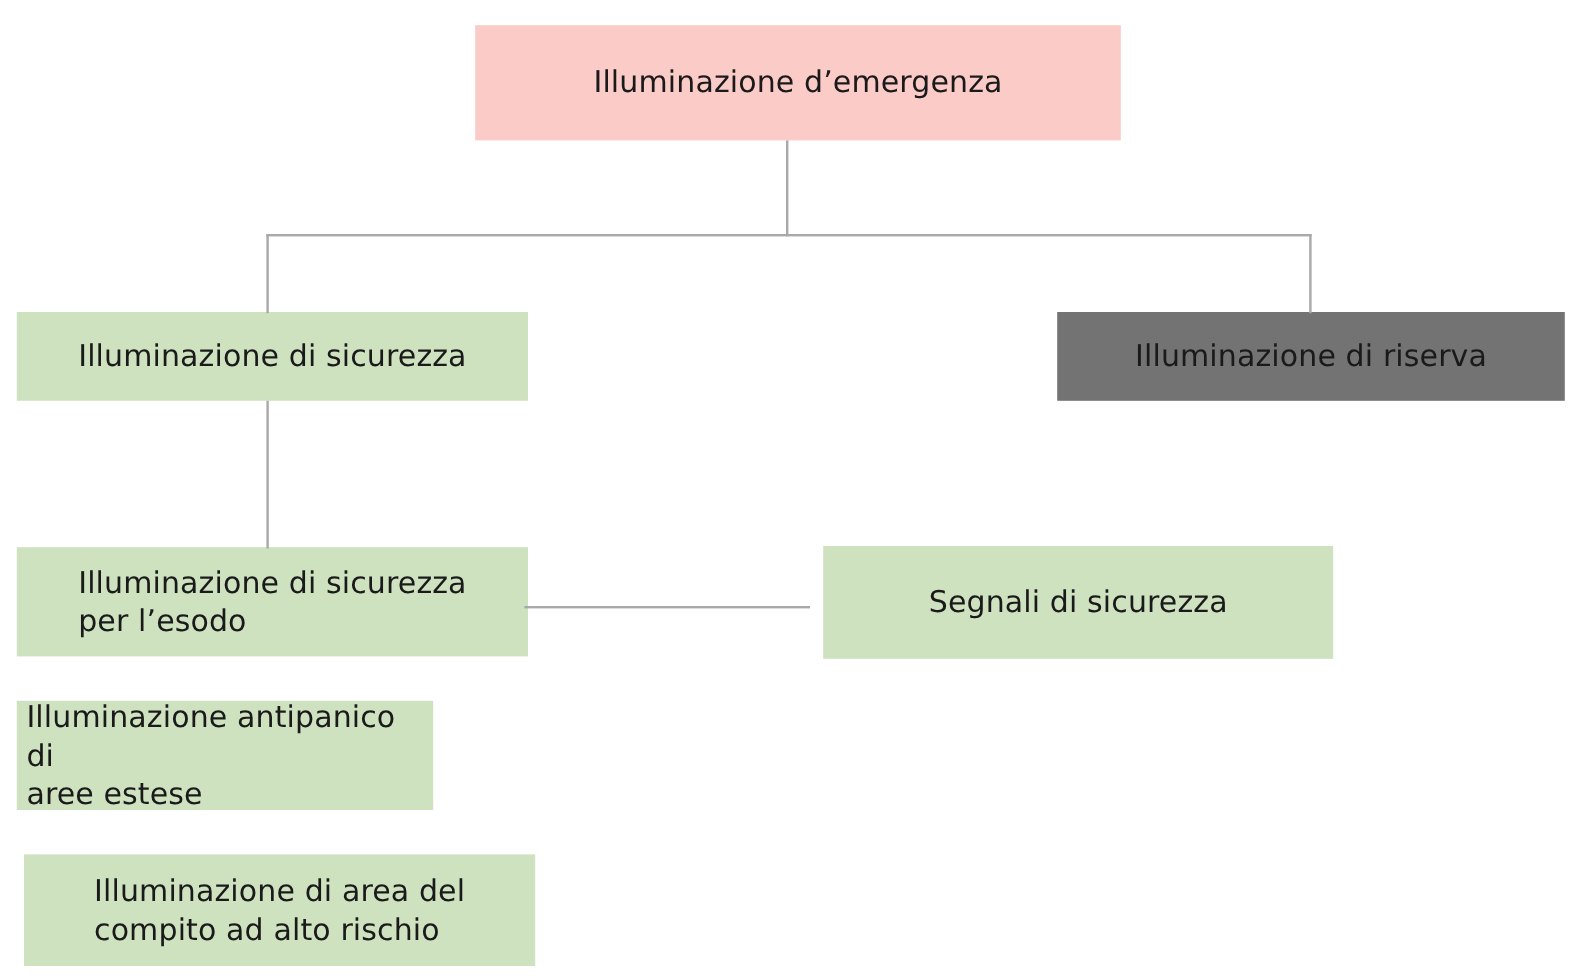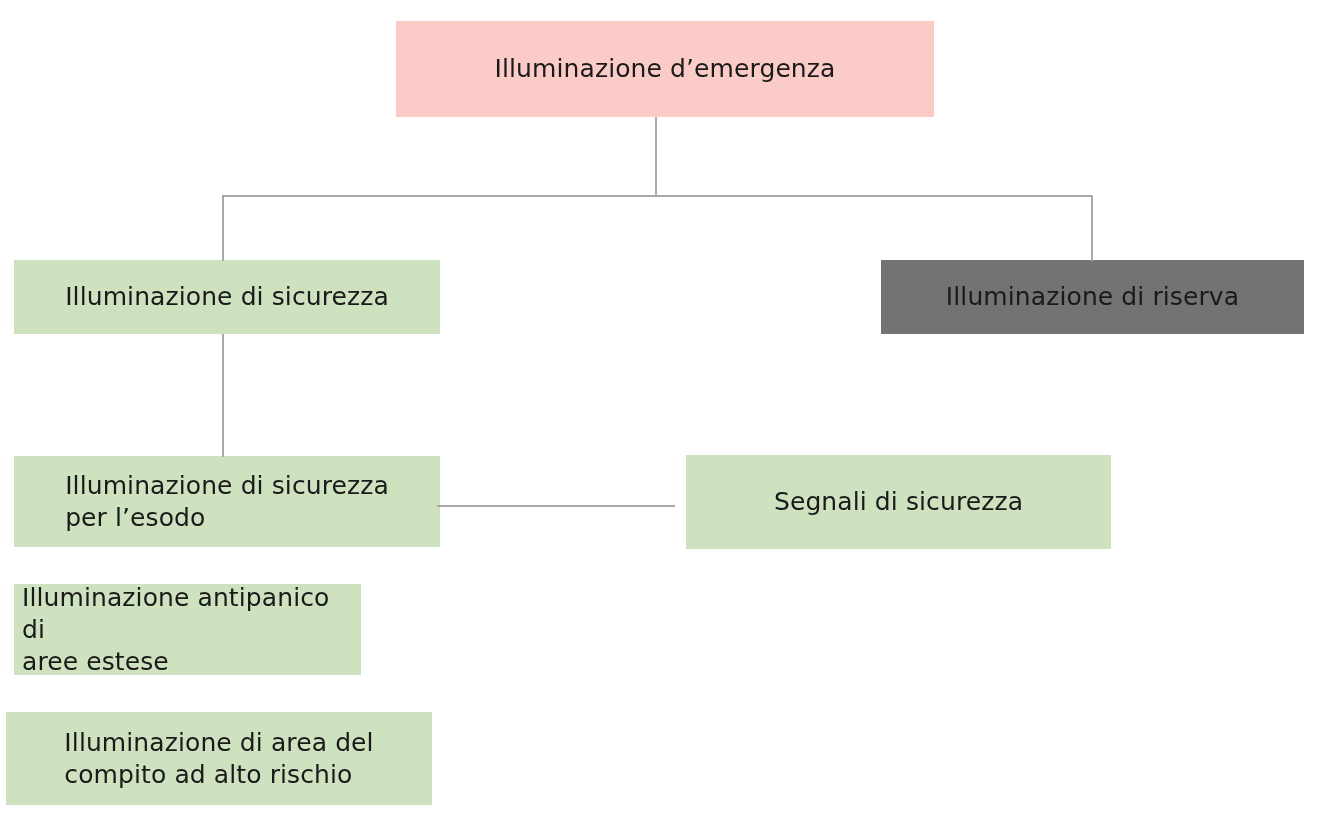--- a/index.html
+++ b/index.html
@@ -44,21 +44,21 @@
   <div class="node" style="left: 396px; top: 21px; width: 538px; height: 96px; background: rgb(251, 203, 199);">Illuminazione d’emergenza</div>
 
   <div id="nodes-host">
       <div class="node" style="left: 14px; top: 260px; width: 426px; height: 74px; background: rgb(207, 226, 192);">Illuminazione di sicurezza</div>
       <div class="node" style="left: 881px; top: 260px; width: 423px; height: 74px; background: #737373;">Illuminazione di riserva</div>
       <div class="node" style="left: 14px; top: 456px; width: 426px; height: 91px; background: rgb(207, 226, 192);">Illuminazione di sicurezza
 per l’esodo</div>
       <div class="node" style="left: 674px; top: 455px; width: 425px; height: 94px; background: rgb(207, 226, 192); margin-left: 12px;">Segnali di sicurezza</div>
       <div class="node" style="left: 14px; top: 584px; width: 347px; height: 91px; background: rgb(207, 226, 192);">Illuminazione antipanico di
 aree estese</div>
-      <div class="node" style="left: 6px; top: 712px; width: 426px; height: 93px; background: rgb(207, 226, 192);">Illuminazione di area del
+      <div class="node" style="left: 20px; top: 712px; width: 426px; height: 93px; background: rgb(207, 226, 192);">Illuminazione di area del
 compito ad alto rischio</div>
     </div>
   <div id="connectors-host">
       <div class="connector conn-v" style="left: 655px; top: 117px; background: rgb(169, 169, 169); height: 80px;"></div>
       <div class="connector conn-h" style="left: 222px; top: 195px; background: rgb(169, 169, 169); width: 871px;"></div>
       <div class="connector conn-v" style="left: 222px; top: 195px; background: rgb(169, 169, 169); height: 66px;"></div>
       <div class="connector conn-v" style="left: 1091px; top: 195px; background: rgb(169, 169, 169); height: 66px;"></div>
       <div class="connector conn-v" style="left: 222px; top: 334px; background: rgb(169, 169, 169); height: 123px;"></div>
       <div class="connector conn-h" style="left: 437px; top: 505px; background: rgb(169, 169, 169); width: 238px;"></div>
     </div>

